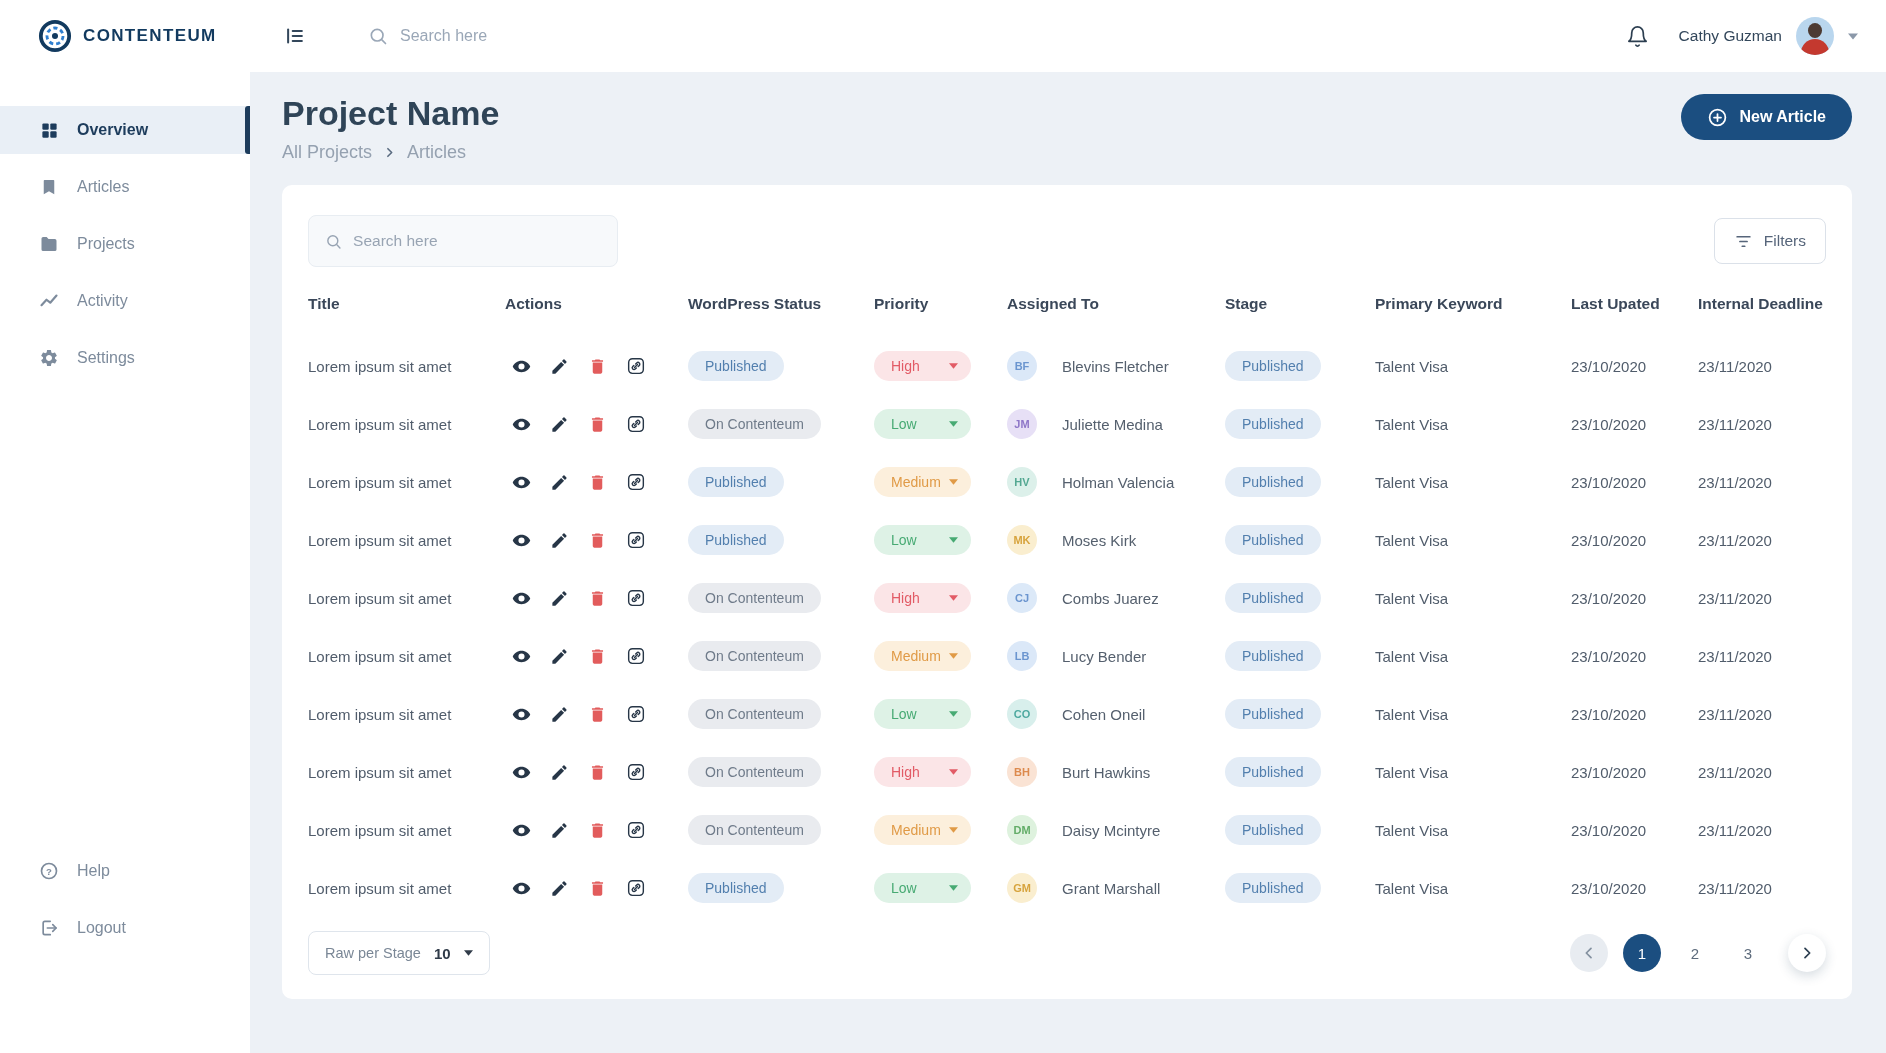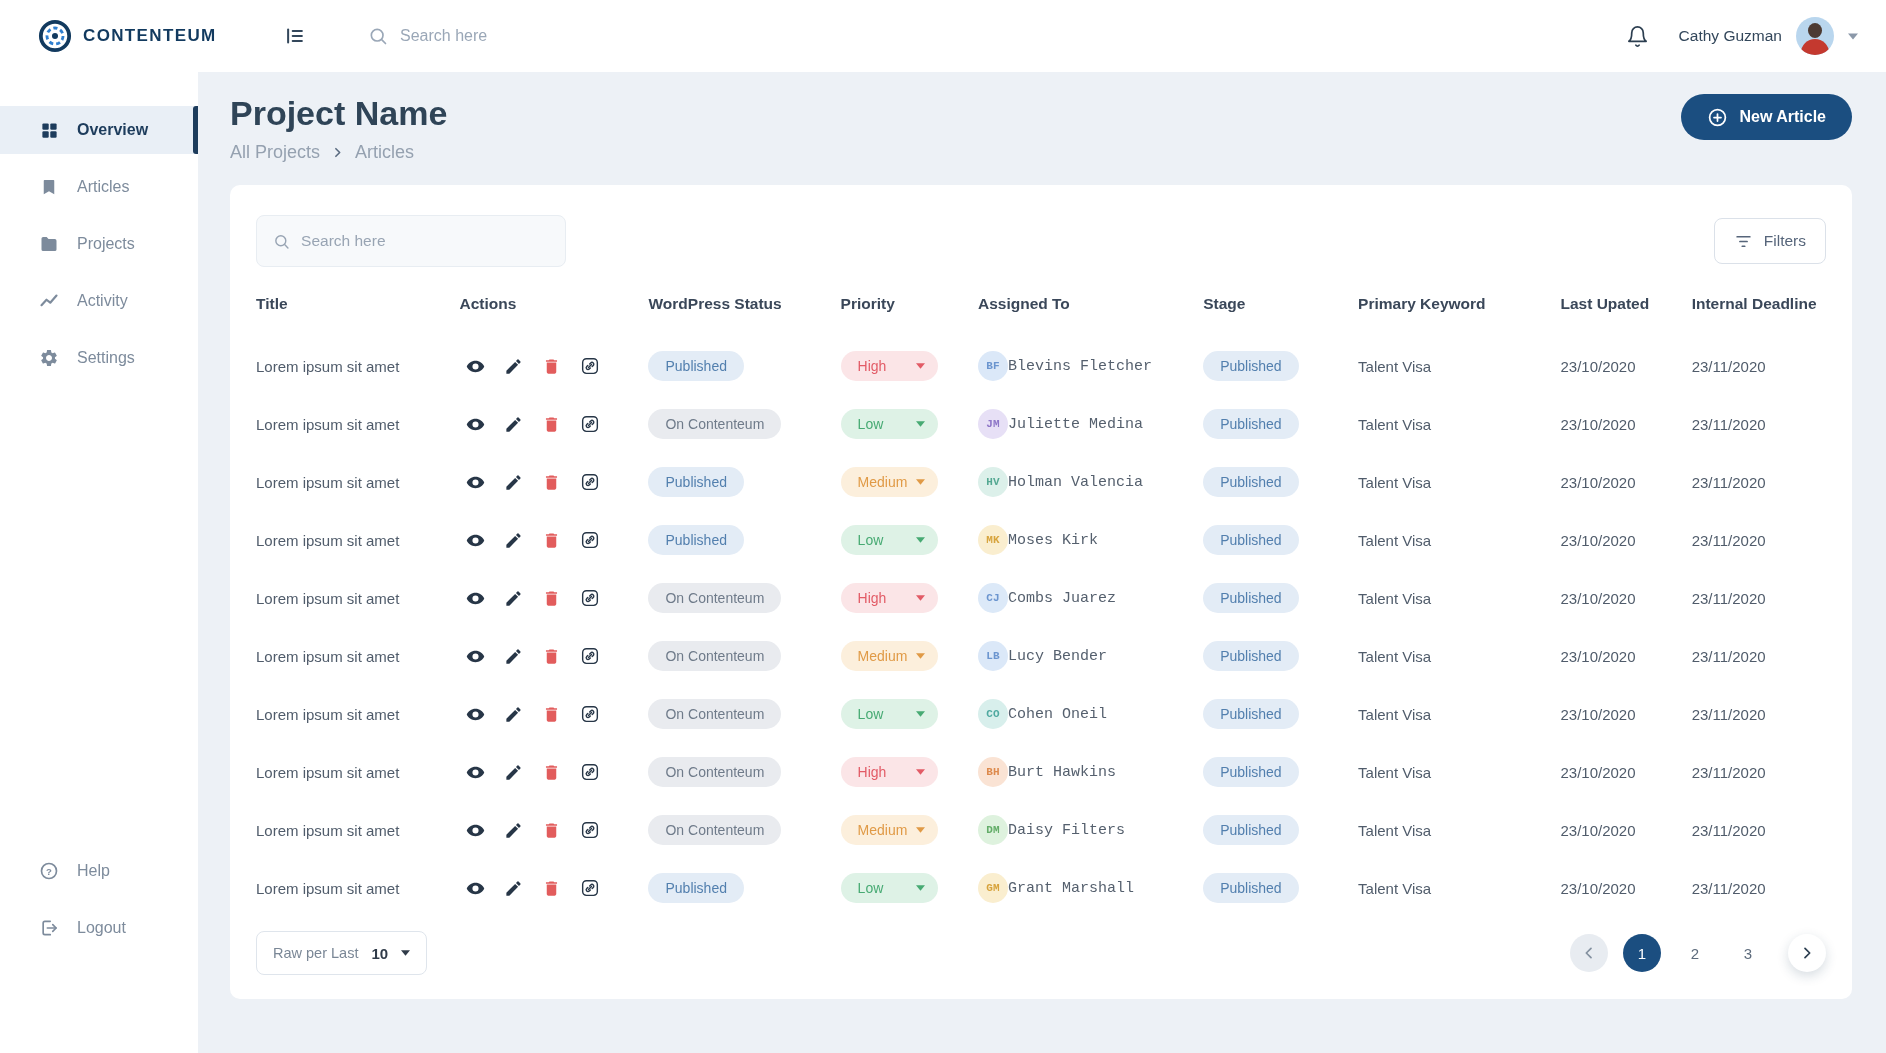--- a/index.html
+++ b/index.html
@@ -26,21 +26,21 @@
   .bell { color:#2c3e50; display:flex; align-items:center; }
   .user { display:flex; align-items:center; gap: 14px; cursor:pointer; }
   .user-name { font-size: 15.5px; color:#33475b; }
   .user-avatar { position:relative; width:38px; height:38px; border-radius:50%; background:#b9d6ee; overflow:hidden; flex:0 0 auto; }
   .user-avatar::before { content:""; position:absolute; top:6px; left:12px; width:14px; height:15px; border-radius:50%; background:#4c3a33; }
   .user-avatar::after { content:""; position:absolute; top:22px; left:5px; width:28px; height:18px; border-radius:14px 14px 0 0; background:#c4392f; }
   .caret-gray { color:#8b98a9; }
 
   
   .shell { display:flex; height: 981px; }
-  .sidebar { width:198px; flex:0 0 auto; background:#fff; display:flex; flex-direction:column; padding-top:34px; }
+  .sidebar { width:250px; flex:0 0 auto; background:#fff; display:flex; flex-direction:column; padding-top:34px; }
   .side-item {
     position:relative; display:flex; align-items:center; gap:17px; height:48px;
     padding-left:38px; margin-bottom:9px; color:#7d8b9c; font-size:16px; cursor:pointer;
   }
   .side-item.active { background:#e9eff6; color: var(--sidebar-active, #1d3c5c); font-weight:700; }
   .side-item.active::after { content:""; position:absolute; right:0; top:0; bottom:0; width:5px;
     background: var(--sidebar-active, #1d3c5c); border-radius:3px 0 0 3px; }
   .side-icon { display:flex; align-items:center; width:22px; justify-content:center; }
   .sidebar-footer { margin-top:auto; padding-bottom: 92px; }
 
@@ -74,21 +74,21 @@
 
   .pill { display:inline-flex; align-items:center; justify-content:center; height:30px; padding:0 17px;
     border-radius:15px; font-size:14px; }
   .pill.blue { background: var(--status-blue-bg, #e3ecf6); color: var(--status-blue-fg, #527fae); }
   .pill.neutral { background: var(--status-gray-bg, #e9ebef); color: var(--status-gray-fg, #6f7b8a); }
   .prio { width:97px; justify-content:space-between; padding:0 13px 0 17px; cursor:pointer; }
   .prio.high { background: var(--priority-high-bg, #fbe5e7); color: var(--priority-high-fg, #e25b66); }
   .prio.low { background: var(--priority-low-bg, #def2e6); color: var(--priority-low-fg, #47aa73); }
   .prio.medium { background: var(--priority-medium-bg, #fcefdc); color: var(--priority-medium-fg, #e09a46); }
 
-  .assignee-wrap { display:flex; align-items:center; gap:0;font-family:Liberation Mono, monospace; }
+  .assignee-wrap { display:flex; align-items:center; gap:25px; }
   .ini { width:30px; height:30px; border-radius:50%; display:inline-flex; align-items:center; justify-content:center;
     font-size:11px; font-weight:700; flex:0 0 auto; }
   .assignee-name { color:#55606e; }
 
   .card-footer { display:flex; align-items:center; justify-content:space-between; margin-top:14px; }
   .rows-per-page { display:flex; align-items:center; gap:13px; height:44px; padding:0 16px;
     border:1px solid #dfe5ec; border-radius:8px; cursor:pointer; }
   .rpp-label { font-size:14.5px; color:#7a8796; }
   .rpp-value { font-size:15px; font-weight:700; color:#303b49; }
   .pagination { display:flex; align-items:center; gap:15px; }
@@ -704,21 +704,21 @@
       <span class="pill prio medium">
         <span>Medium</span>
         <svg width="9" height="6" viewBox="0 0 10 6">
                       <path d="M0 0h10L5 6z" fill="currentColor"></path>
                     </svg>
       </span>
     </td>
     <td>
       <div class="assignee-wrap">
         <span class="ini" style="background: rgb(222, 242, 222); color: rgb(99, 173, 104);">DM</span>
-        <span class="assignee-name">Daisy Filters</span>
+        <span class="assignee-name">Daisy Mcintyre</span>
       </div>
     </td>
     <td><span class="pill blue">Published</span></td>
     <td>Talent Visa</td>
     <td>23/10/2020</td>
     <td>23/11/2020</td>
   </tr>
               <tr>
     <td>Lorem ipsum sit amet</td>
     <td>
@@ -766,21 +766,21 @@
     <td><span class="pill blue">Published</span></td>
     <td>Talent Visa</td>
     <td>23/10/2020</td>
     <td>23/11/2020</td>
   </tr>
             </tbody>
         </table>
 
         <div class="card-footer">
           <div class="rows-per-page">
-            <span class="rpp-label">Raw per Last</span>
+            <span class="rpp-label">Raw per Stage</span>
             <span class="rpp-value">10</span>
             <svg width="9" height="6" viewBox="0 0 10 6">
                 <path d="M0 0h10L5 6z" fill="#303b49"></path>
               </svg>
           </div>
           <div class="pagination">
             <button class="page-nav prev">
               <svg width="16" height="16" viewBox="0 0 24 24" fill="none" stroke="currentColor" stroke-width="2.6" stroke-linecap="round" stroke-linejoin="round">
                   <path d="M15 5l-7 7 7 7"></path>
                 </svg>

